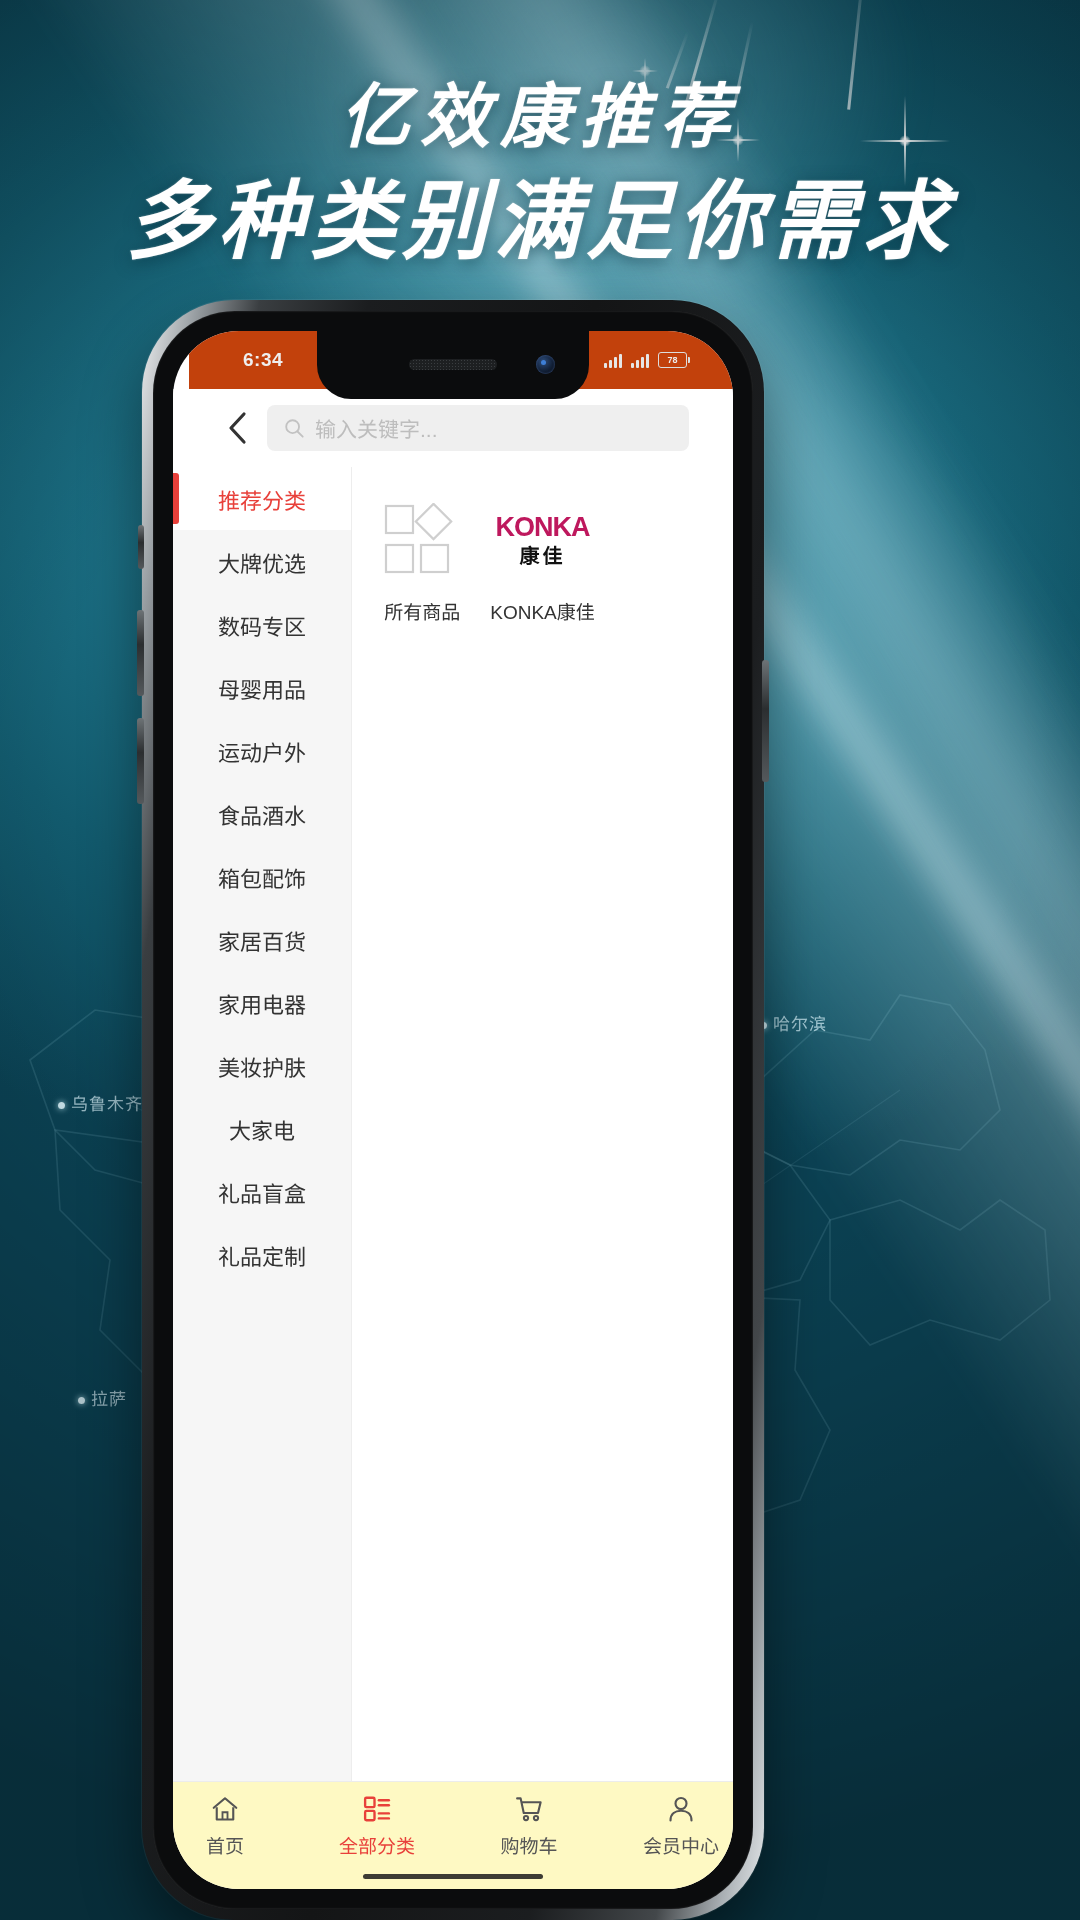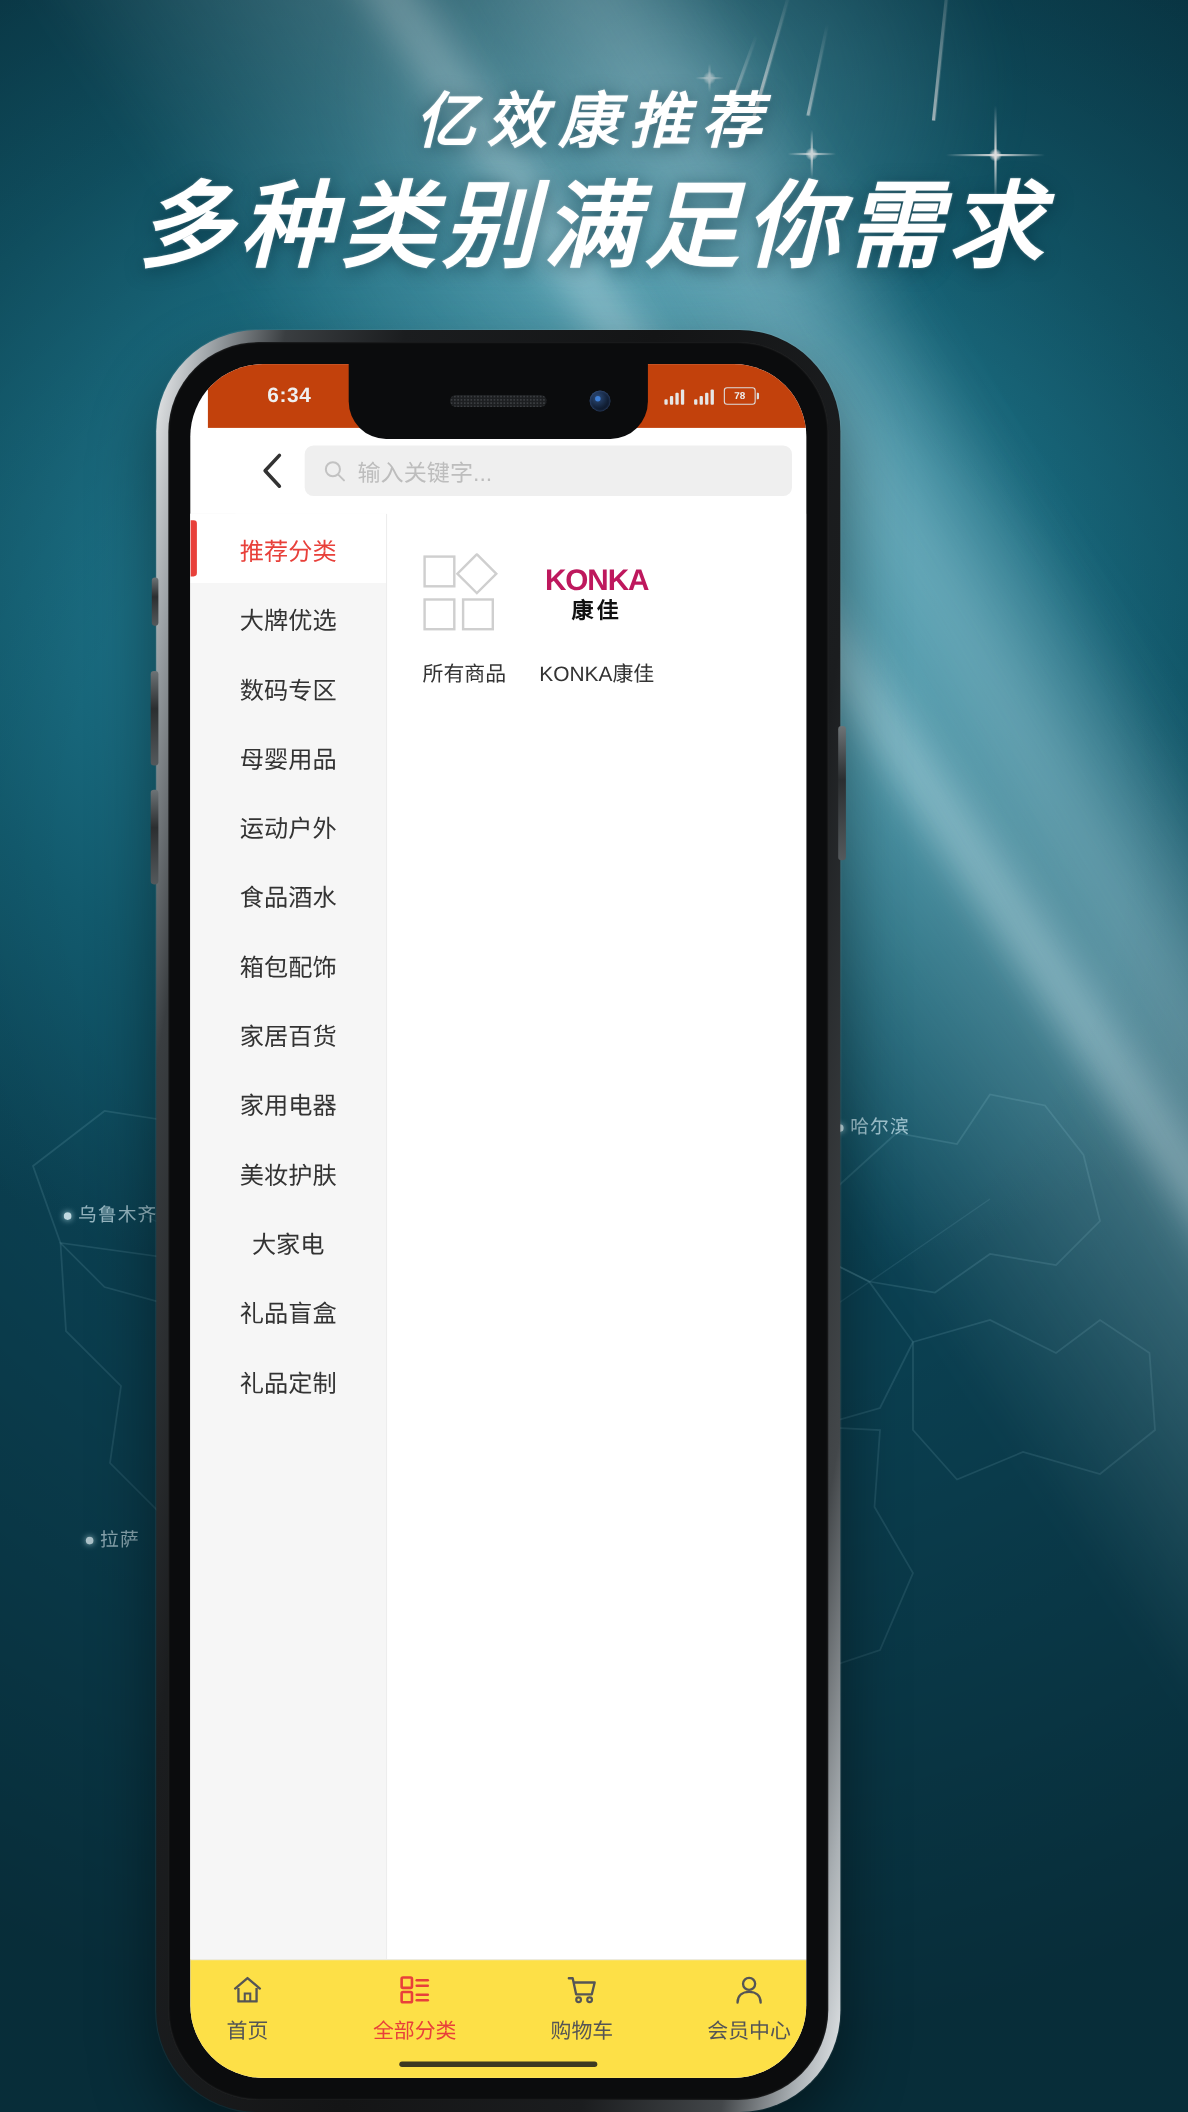--- a/index.html
+++ b/index.html
@@ -63,21 +63,21 @@
   }
 
   
   .headline{
     position:absolute;left:0;right:0;top:82px;text-align:center;z-index:6;
     color:#fff;font-family:"DejaVu Serif","Liberation Serif",serif;
     font-weight:700;font-style:italic;
     text-shadow:0 3px 16px rgba(0,40,55,.55),0 0 2px rgba(255,255,255,.5);
     user-select:none;
   }
-  .hl1{font-size:55px;line-height:1.0;letter-spacing:10px;}
+  .hl1{font-size:70px;line-height:1.0;letter-spacing:10px;}
   .hl2{font-size:86px;line-height:1.05;letter-spacing:6px;margin-top:24px;}
 
   
   .phone{
     position:absolute;left:142px;top:300px;width:622px;height:1620px;z-index:8;
   }
   .phone-frame{
     position:absolute;inset:0;border-radius:92px;
     background:
       linear-gradient(100deg,#f2f3f4 0%,#9aa0a4 6%,#3a3e41 13%,#1b1d1f 25%,#141516 50%,#1b1d1f 74%,#43474a 88%,#aab0b4 95%,#e9ecee 100%);
@@ -132,21 +132,21 @@
   .bars s:nth-child(3){height:11px}.bars s:nth-child(4){height:14px}
   .batt{
     width:27px;height:14px;border:1.6px solid #ddd;border-radius:3px;position:relative;
     display:flex;align-items:center;justify-content:center;font-size:9px;color:#eee;
   }
   .batt::after{content:"";position:absolute;right:-4px;top:4px;width:2px;height:6px;background:#ddd;border-radius:0 1px 1px 0;}
 
   
   .appbar{
     position:absolute;left:0;right:0;top:58px;height:78px;background:#fff;z-index:15;
-    display:flex;align-items:center;padding:0 13px;box-sizing:border-box;margin-left:41px;
+    display:flex;align-items:center;padding:0 44px;box-sizing:border-box;
   }
   .back{
     width:40px;height:40px;flex:0 0 auto;display:flex;align-items:center;justify-content:center;cursor:pointer;
   }
   .back svg{display:block}
   .searchbox{
     flex:1;height:46px;margin-left:10px;background:#efefef;border-radius:8px;
     display:flex;align-items:center;padding:0 16px;box-sizing:border-box;gap:10px;
   }
   .searchbox .ph{color:#bdbdbd;font-size:21px;}
@@ -176,21 +176,21 @@
   }
   .brand .name{font-size:19px;color:#333;}
   .konka{display:flex;flex-direction:column;align-items:center;line-height:1;}
   .konka .en{font-size:27px;font-weight:800;letter-spacing:-1px;color:#be185d;font-family:"Liberation Sans",sans-serif;}
   .konka .cn{font-size:20px;font-weight:800;color:#111;margin-top:5px;letter-spacing:3px;}
   .armani{display:flex;flex-direction:column;align-items:center;line-height:1;}
   .armani .en{font-size:15px;letter-spacing:.4px;color:#151515;font-family:"Liberation Serif",serif;white-space:nowrap;}
 
   
   .tabbar{
-    position:absolute;left:0;right:0;bottom:0;height:108px;background:#fde047;
+    position:absolute;left:0;right:0;bottom:0;height:108px;background:#fef9c3;
     border-top:1px solid #ececec;display:flex;align-items:flex-start;padding-top:12px;box-sizing:border-box;gap:48px;
   }
   .tab{
     flex:1;display:flex;flex-direction:column;align-items:center;gap:7px;cursor:pointer;color:#555;
   }
   .tab .tlabel{font-size:19px;}
   .tab.active{color:#e8403a;}
   .homebar{
     position:absolute;left:50%;transform:translateX(-50%);bottom:10px;
     width:180px;height:5px;border-radius:3px;background:#1b1b1b;opacity:.85;

